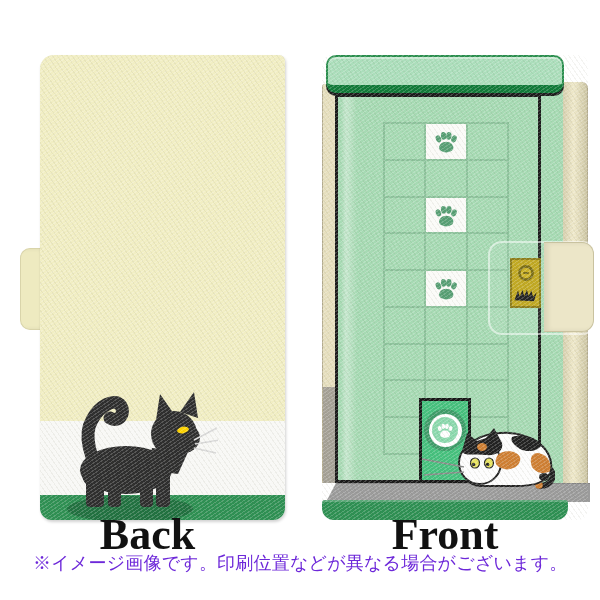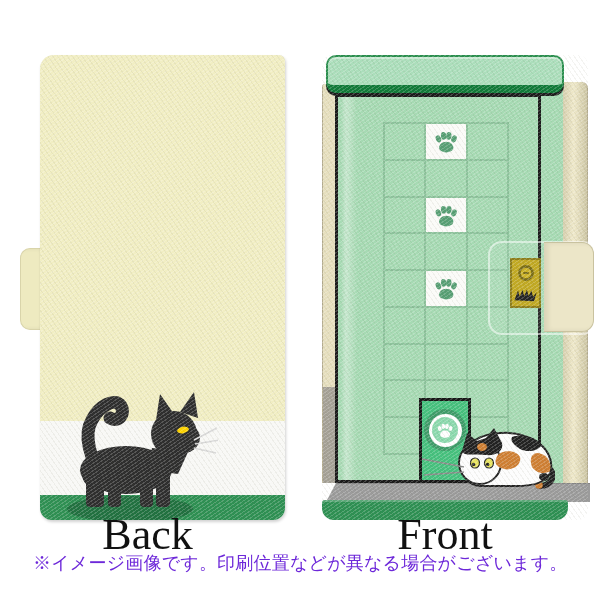--- a/index.html
+++ b/index.html
@@ -60,21 +60,21 @@
   .bottom-bar{left:322px;top:500px;width:246px;height:20px;background:#2e9053;
     border-radius:3px 3px 12px 12px;box-shadow:inset 0 2px 0 rgba(255,255,255,0.22);}
   .strap-outline{left:488px;top:241px;width:104px;height:90px;border-radius:14px;
     border:2px solid rgba(255,255,255,0.5);background:rgba(255,255,255,0.07);}
   .strap-tab{left:544px;top:242px;width:49px;height:88px;background:#ece6c8;
     border:1px solid #c9c29f;border-left:none;border-radius:0 12px 12px 0;
     box-shadow:inset 4px 0 5px rgba(0,0,0,0.08);}
   .calico-cat{left:420px;top:425px;width:135px;height:64px;}
   .tex-front{left:322px;top:55px;width:266px;height:465px;border-radius:10px;}
   
-  .view-label{top:512px;font-family:"Liberation Serif",serif;font-weight:normal;
+  .view-label{top:512px;font-family:"Liberation Serif",serif;font-weight:bold;
     font-size:44px;line-height:46px;color:#111;text-align:center;}
   .label-back{left:25px;width:245px;}
   .label-front{left:300px;width:290px;}
   .notes{left:33px;top:552px;width:562px;font-size:18px;line-height:23.5px;
     color:#6d28d9;letter-spacing:0.2px;}
   .hidden-defs{position:absolute;width:0;height:0;overflow:hidden;}
 </style>
 </head>
 <body>
 

